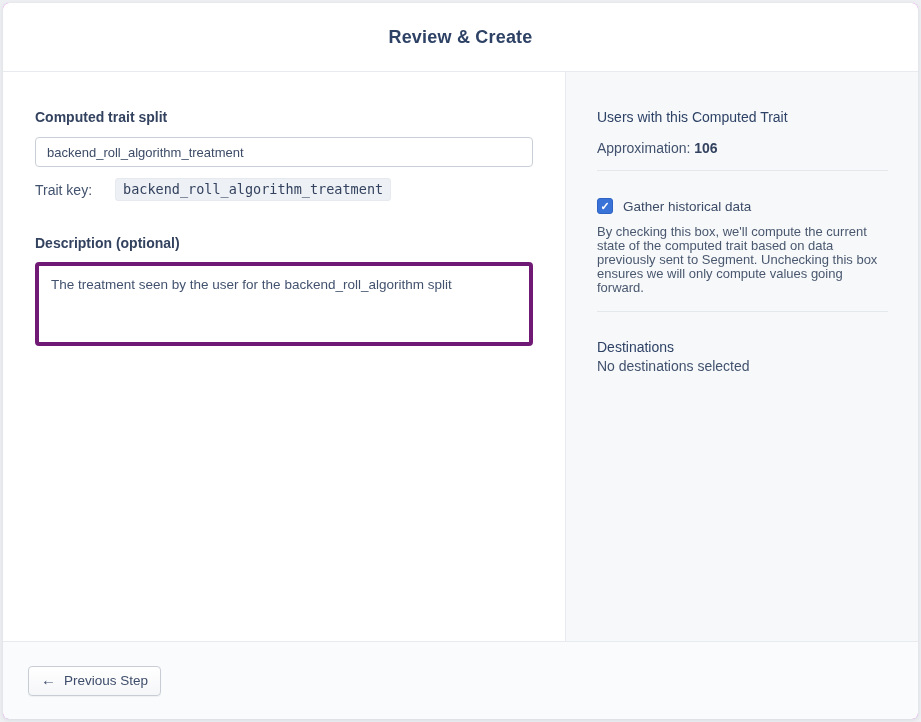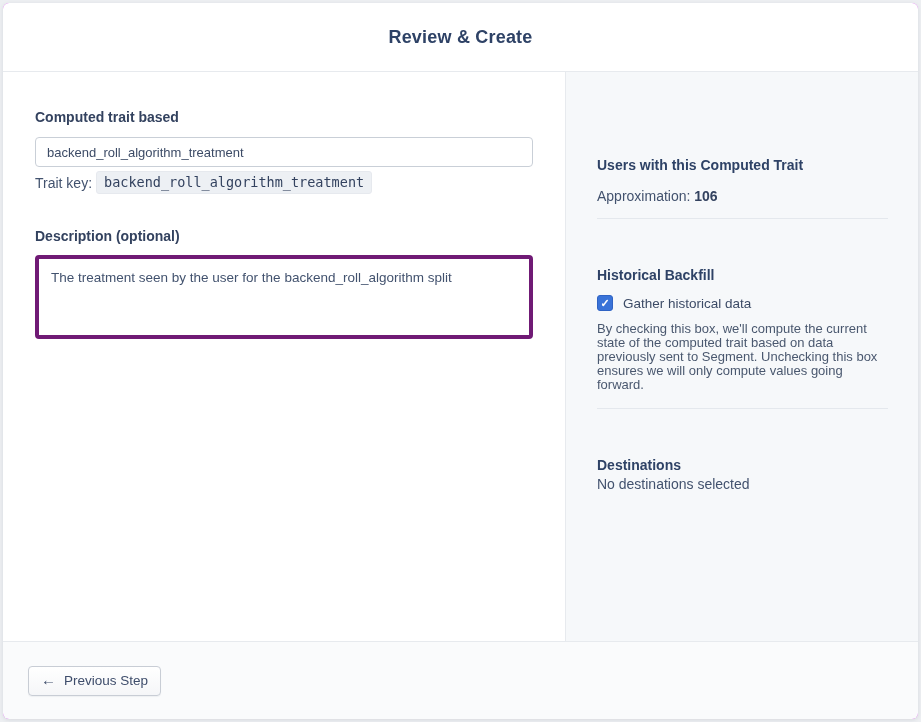--- a/index.html
+++ b/index.html
@@ -27,42 +27,42 @@
 
   .left-pane { flex:1; background:#ffffff; padding:37px 32px; }
   .field-label { font-size:14px; font-weight:600; color:#33425f; display:block; }
   .text-input {
     margin-top:12px; width:100%; height:30px;
     border:1px solid #c9cfd7; border-radius:4px;
     padding:0 11px; font-size:13px; color:#3c4b66;
     background:#fff; font-family:"Liberation Sans", sans-serif;
     outline:none; display:block;
   }
-  .trait-key-row { margin-top:4px; display:flex; align-items:center; gap:4px;
+  .trait-key-row { margin-top:11px; display:flex; align-items:center; gap:23px;
     font-size:14px; color:#42526e; }
   .trait-key-chip {
     font-family:"DejaVu Sans Mono", monospace; font-size:13.5px;
     color:#33425f; background:#edf0f4; border:1px solid #e6e9ee;
     border-radius:3px; padding:2px 7px 3px;
   }
   .desc-label { margin-top:34px; }
   .desc-textarea {
     margin-top:11px; width:100%; height:84px; display:block;
     border:4px solid #701a75; border-radius:4px;
     padding:9px 12px; font-size:13.5px; line-height:1.45; color:#42526e;
     font-family:"Liberation Sans", sans-serif; resize:none; outline:none;
     background:#fff;
   }
 
   .sidebar {
     flex:none; width:353px; background:#f6f8fa;
     border-left:1px solid #e7eaee;
     padding:37px 30px 20px 31px;
   }
-  .sb-heading { font-size:14px; font-weight:700; color:#2e4266;margin-top:48px; }
+  .sb-heading { font-size:14px; font-weight:400; color:#2e4266; }
   .approx-row { margin-top:15px; font-size:14px; color:#42526e; }
   .approx-row b { color:#33425f; font-weight:700; }
   .sb-divider { height:1px; background:#e4e8ed; margin:14px 0 27px; }
   .check-row { margin-top:12px; display:flex; align-items:center; gap:10px; }
   .checkbox {
     width:16px; height:16px; flex:none; border-radius:3px;
     background:#3973d8; border:1px solid #2f63c4;
     display:flex; align-items:center; justify-content:center;
     color:#ffffff; font-size:11px; font-weight:700; line-height:1;
     cursor:pointer;
@@ -98,42 +98,41 @@
 
 <div class="card">
 
   <div class="header">
     <div class="page-title">Review &amp; Create</div>
   </div>
 
   <div class="body-row">
 
     <div class="left-pane">
-      <label class="field-label">Computed trait based</label>
+      <label class="field-label">Computed trait split</label>
       <input class="text-input" type="text" value="backend_roll_algorithm_treatment" style="">
       <div class="trait-key-row">
         <span>Trait key:</span>
         <span class="trait-key-chip">backend_roll_algorithm_treatment</span>
       </div>
 
       <label class="field-label desc-label">Description (optional)</label>
       <textarea class="desc-textarea" style="">The treatment seen by the user for the backend_roll_algorithm split</textarea>
     </div>
 
     <div class="sidebar">
 
       <div class="sb-heading">Users with this Computed Trait</div>
       <div class="approx-row">
         <span>Approximation:</span>
         <b>106</b>
       </div>
 
       <div class="sb-divider"></div>
 
-      <div class="sb-heading">Historical Backfill</div>
       <div class="check-row">
         <span class="checkbox">
           <span>✓</span>
         </span>
         <span class="check-label">Gather historical data</span>
       </div>
       <p class="sb-para">By checking this box, we'll compute the current state of the computed trait based on data previously sent to Segment. Unchecking this box ensures we will only compute values going forward.</p>
 
       <div class="sb-divider" style="margin:16px 0 27px;"></div>
 

